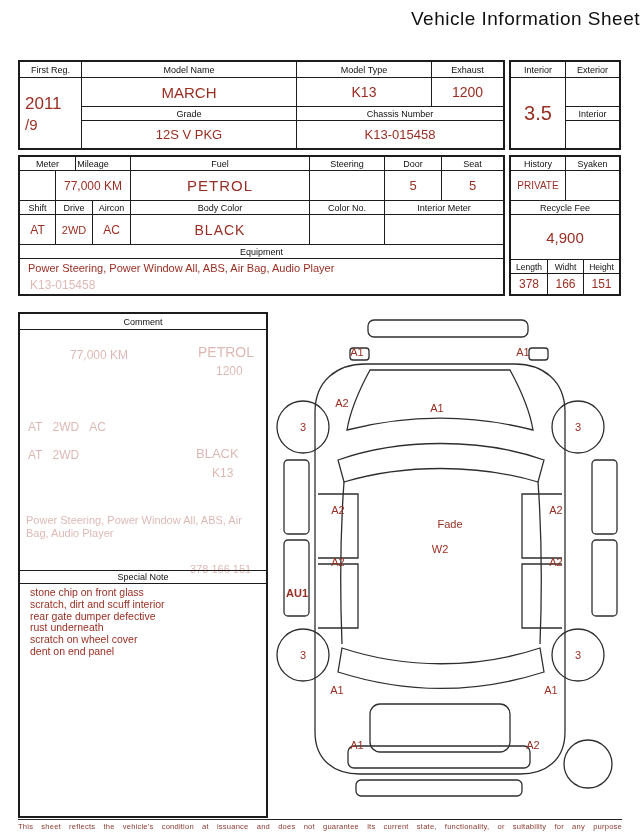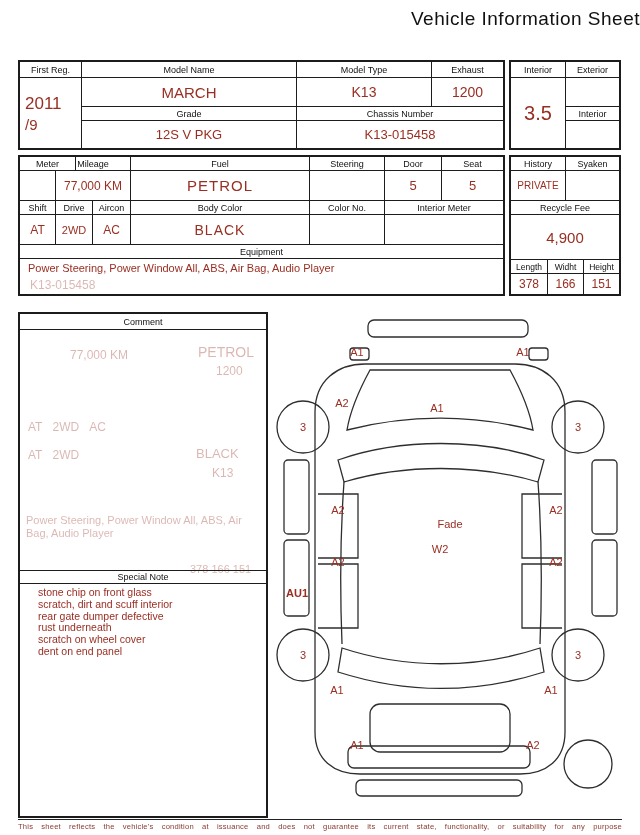--- a/index.html
+++ b/index.html
@@ -8,21 +8,21 @@
 .abs{position:absolute}
 .box{position:absolute;border:2px solid #1c1c1c;background:#fff}
 .cell{position:absolute;display:flex;align-items:center;justify-content:center;overflow:hidden}
 .bR{border-right:1px solid #1c1c1c}
 .bB{border-bottom:1px solid #1c1c1c}
 .bT{border-top:1px solid #1c1c1c}
 .lbl{font-size:9px;color:#111;white-space:nowrap}
 .val{color:#992e22;white-space:nowrap}
 .ghost{position:absolute;color:#992e22;opacity:.34;white-space:nowrap}
 .mark{position:absolute;transform:translate(-50%,-50%);color:#992e22;font-size:11px;white-space:nowrap}
-.note{font-size:10.5px;color:#992e22;line-height:11.8px;padding-left:18px;white-space:nowrap}
+.note{font-size:10.5px;color:#992e22;line-height:11.8px;padding-left:10px;white-space:nowrap}
 .title{position:absolute;left:0;top:8px;width:640px;text-align:right;font-size:19px;font-weight:500;color:#101010;letter-spacing:.5px}
 .footer{position:absolute;left:18px;top:819px;width:604px;border-top:1px solid #222;padding-top:2px;font-size:7.6px;color:#8a3a30;text-align:justify;text-align-last:justify;white-space:nowrap;letter-spacing:.2px}
 svg{display:block}
 </style>
 </head>
 <body>
 
 <div class="page">
 
   <div class="title">Vehicle Information Sheet</div>

